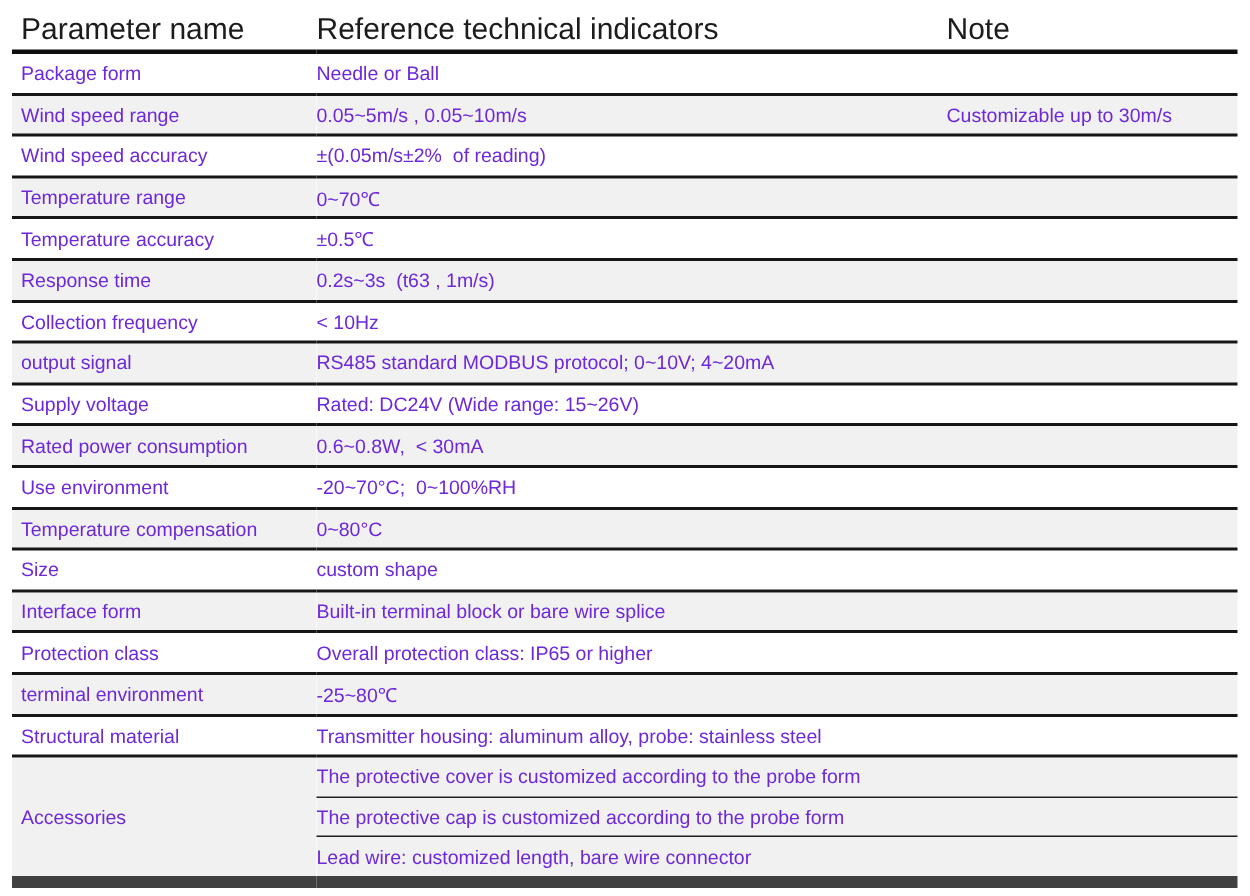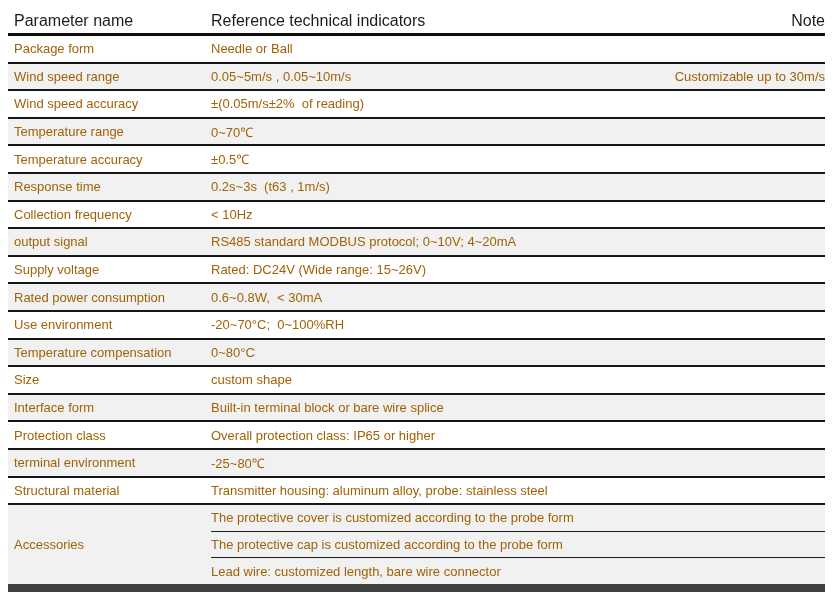--- a/index.html
+++ b/index.html
@@ -21,34 +21,34 @@
   }
   th, td {
     text-align: left;
     vertical-align: middle;
     white-space: pre;
     overflow: hidden;
     padding: 0;
   }
   thead th {
     height: 25px;
-    font-size: 16px;
+    font-size: 20px;
     font-weight: 400;
     color: #1c1c1c;
     border-bottom: 3px solid #0e0e0e;
   }
   tbody td {
     height: 25.6px;
     font-size: 13px;
-    color: #a16207;
+    color: #6d28d9;
     border-bottom: 2px solid #161616;
   }
   .c1 { width: 197px; padding-left: 6px; }
   .c2 { width: 415px; }
-  .c3 { padding-left: 5px; text-align: right; }
+  .c3 { padding-left: 5px; }
   tr.shaded td { background: #f1f1f1; }
   
   tr.acc-a td.sub, tr.acc-b td.sub {
     border-bottom: 1.4px solid #1f1f1f;
   }
   tr.acc-c td, td.acc-label {
     border-bottom: 8px solid #404040;
   }
 </style>
 </head>

